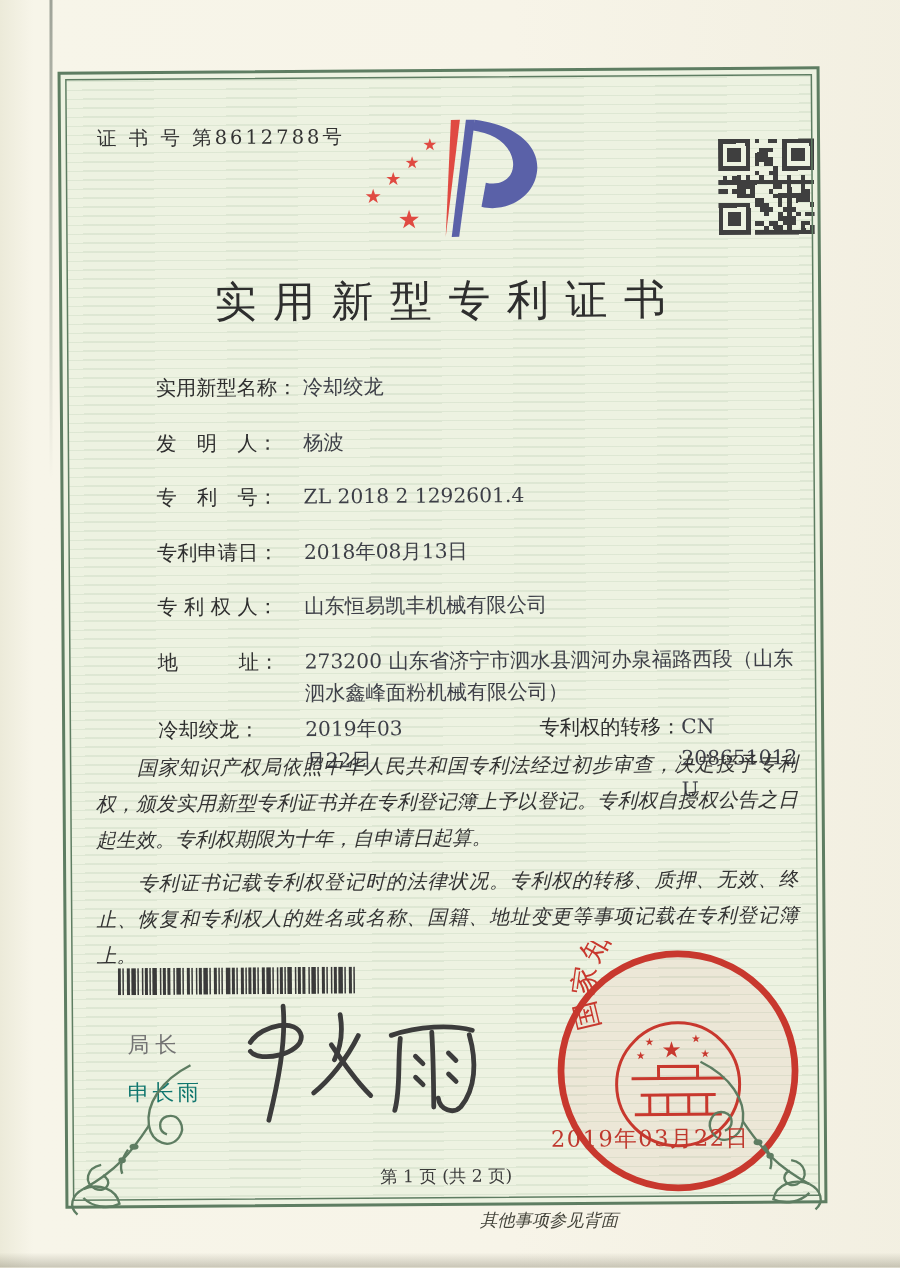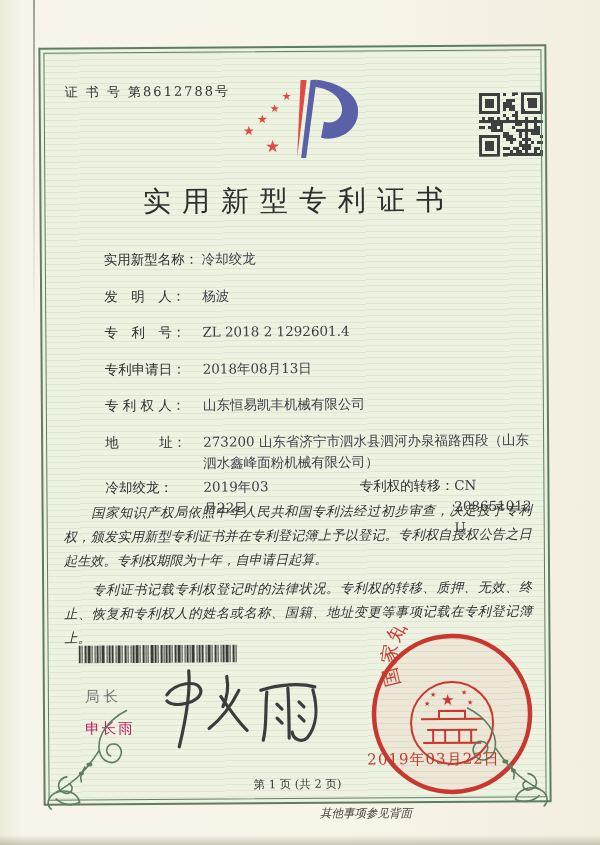--- a/index.html
+++ b/index.html
@@ -24,21 +24,21 @@
   .frow{display:flex;margin-bottom:15.5px;line-height:21px;}
   .flabel{width:98px;flex:none;white-space:pre;margin-left:40px;}
   .fvalue{color:#3d3f47;}
   .frow-address{margin-bottom:3px;}
   .grant-group2{margin-left:40px;display:flex;}
   .body-text{left:20px;top:452px;width:468px;font-size:13.2px;line-height:1.82;
     color:#333;font-style:italic;text-align:justify;}
   .body-text p{margin:0 0 5px 0;text-indent:2.1em;}
   .barcode{left:34px;top:596px;width:160px;height:18px;}
   .signer-title{left:40px;top:638px;font-size:14.5px;letter-spacing:4px;color:#737373;font-family:"DejaVu Sans",sans-serif;}
-  .signer-name{left:40px;top:670px;font-size:14.5px;letter-spacing:2px;color:#be185d;font-family:"DejaVu Sans",sans-serif;}
+  .signer-name{left:40px;top:670px;font-size:14.5px;letter-spacing:2px;color:#0f766e;font-family:"DejaVu Sans",sans-serif;}
   .signature{left:110px;top:612px;width:190px;height:100px;}
   .seal{left:308px;top:580px;width:198px;height:178px;z-index:6;}
   .seal-date{left:322px;top:703px;font-size:15px;letter-spacing:1px;color:#bf392e;z-index:7;}
   .page-no{left:0;right:0;top:729px;text-align:center;font-size:11.5px;color:#3a3a3a;}
   .flourish{width:96px;height:106px;z-index:6;}
   .flourish-l{left:-8px;bottom:-9px;}
   .flourish-r{right:-8px;bottom:-9px;transform:scaleX(-1);}
   .footer-note{position:absolute;left:132px;top:806px;width:280px;text-align:right;
     font-size:11.5px;font-style:italic;color:#45453c;}
 </style>

